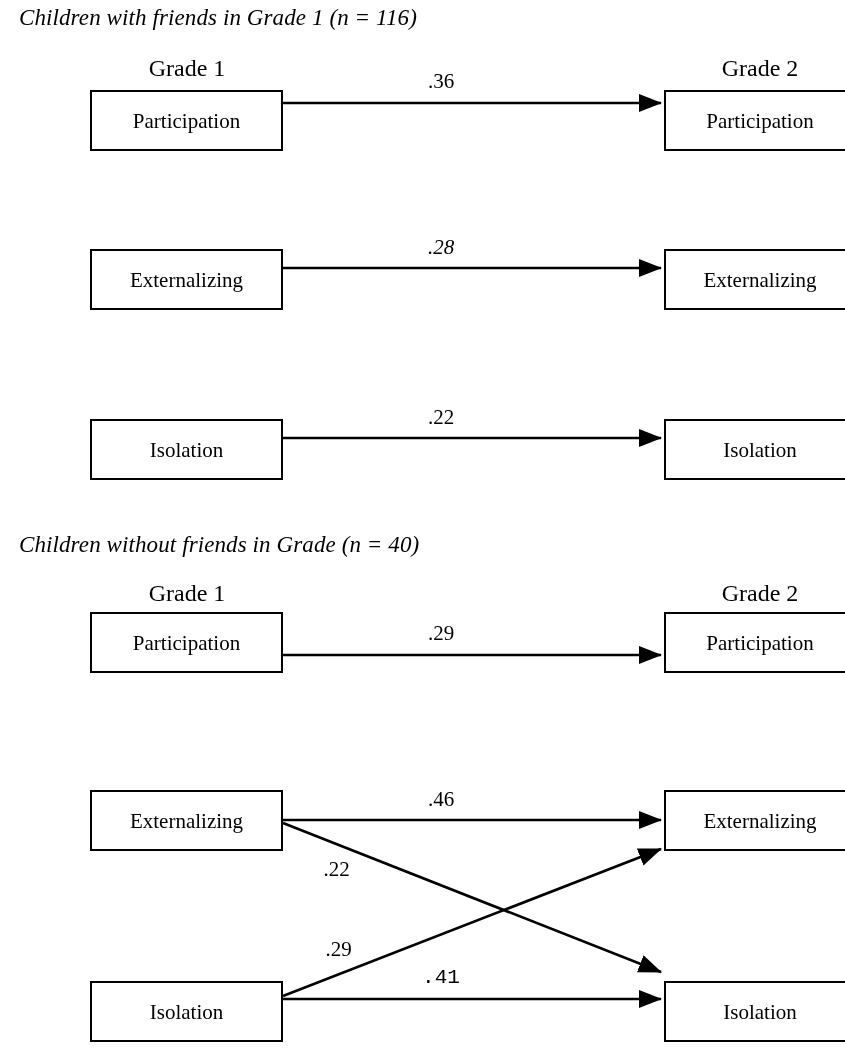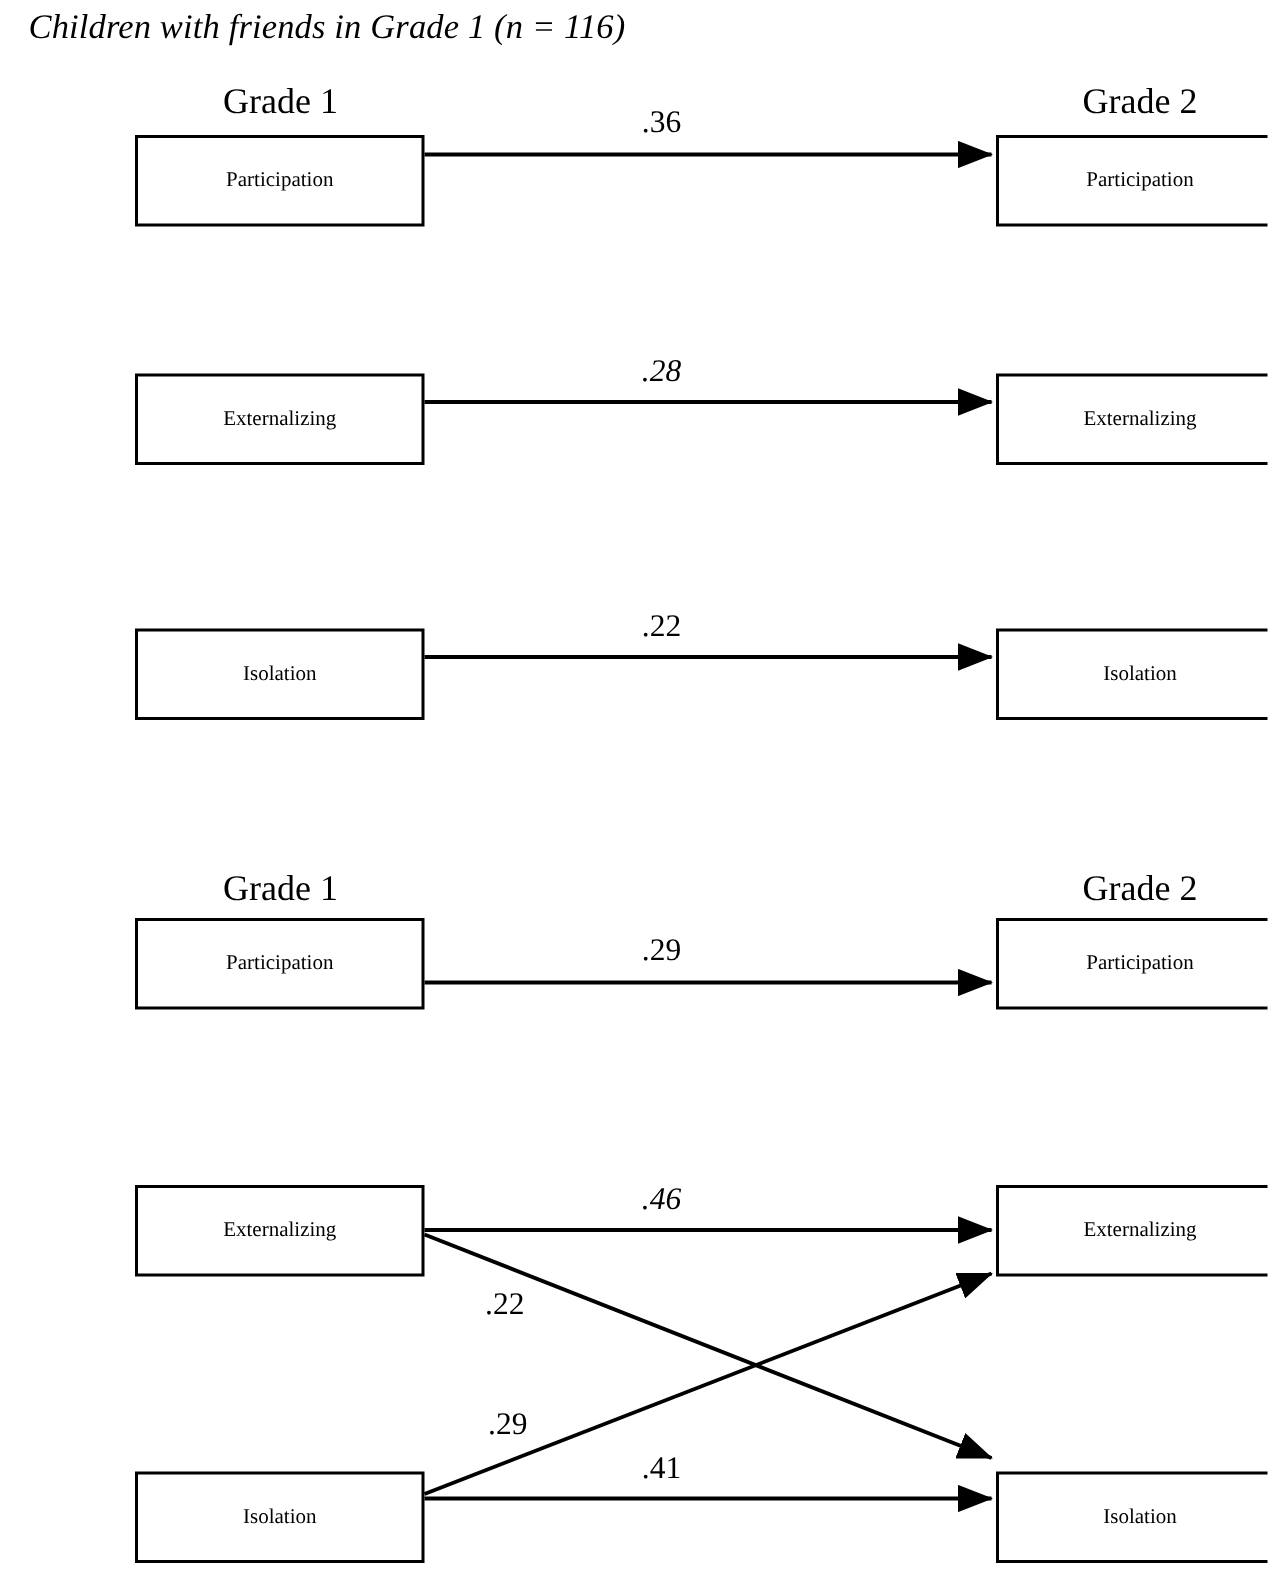--- a/index.html
+++ b/index.html
@@ -39,21 +39,21 @@
     white-space: nowrap;
   }
   .node-box {
     position: absolute;
     box-sizing: border-box;
     border: 2.5px solid #000000;
     background: #ffffff;
     display: flex;
     align-items: center;
     justify-content: center;
-    font-size: 14px;
+    font-size: 21px;
     line-height: 22px;
     white-space: nowrap;
   }
   .path-label {
     position: absolute;
     font-size: 21px;
     line-height: 22px;
     text-align: center;
     white-space: nowrap;
     background: transparent;
@@ -83,38 +83,39 @@
   <div class="node-box" style="left:74px; top:249px; width:193px; height:61px;">Externalizing</div>
   <div class="node-box" style="left:648px; top:249px; width:192px; height:61px;">Externalizing</div>
 
   <div class="node-box" style="left:74px; top:419px; width:193px; height:61px;">Isolation</div>
   <div class="node-box" style="left:648px; top:419px; width:192px; height:61px;">Isolation</div>
 
   <div class="path-label" style="left:385px; top:70px; width:80px;">.36</div>
   <div class="path-label" style="left:385px; top:236px; width:80px;font-style:italic;">.28</div>
   <div class="path-label" style="left:385px; top:406px; width:80px;">.22</div>
 
+  <div class="panel-title" style="left:3px; top:532px;">Children without friends in Grade (n = 40)</div>
 
   <div class="col-header" style="left:75px; top:582px; width:192px;">Grade 1</div>
   <div class="col-header" style="left:648px; top:582px; width:192px;">Grade 2</div>
 
   <div class="node-box" style="left:74px; top:612px; width:193px; height:61px;">Participation</div>
   <div class="node-box" style="left:648px; top:612px; width:192px; height:61px;">Participation</div>
 
   <div class="node-box" style="left:74px; top:790px; width:193px; height:61px;">Externalizing</div>
   <div class="node-box" style="left:648px; top:790px; width:192px; height:61px;">Externalizing</div>
 
   <div class="node-box" style="left:74px; top:981px; width:193px; height:61px;">Isolation</div>
   <div class="node-box" style="left:648px; top:981px; width:192px; height:61px;">Isolation</div>
 
   <div class="path-label" style="left:385px; top:622px; width:80px;">.29</div>
-  <div class="path-label" style="left:385px; top:788px; width:80px;font-style:italic;">.46</div>
+  <div class="path-label" style="left:385px; top:788px; width:80px;">.46</div>
   <div class="path-label" style="left:283px; top:858px; width:75px;">.22</div>
   <div class="path-label" style="left:285px; top:938px; width:75px;">.29</div>
-  <div class="path-label" style="left:385px; top:967px; width:80px;">.41</div>
+  <div class="path-label" style="left:385px; top:967px; width:80px;font-family:Liberation Mono, monospace;">.41</div>
 
   <svg class="edges" viewBox="0 0 845 1050">
     <defs>
       <marker id="arrowhead" markerWidth="9" markerHeight="7" refX="8.6" refY="3.5" orient="auto" markerUnits="strokeWidth">
         <polygon points="0 0, 9 3.5, 0 7" fill="#000000"></polygon>
       </marker>
     </defs>
 
     <line x1="267" y1="103" x2="645" y2="103" stroke="#000000" stroke-width="2.6" marker-end="url(#arrowhead)"></line>
     <line x1="267" y1="268" x2="645" y2="268" stroke="#000000" stroke-width="2.6" marker-end="url(#arrowhead)"></line>

